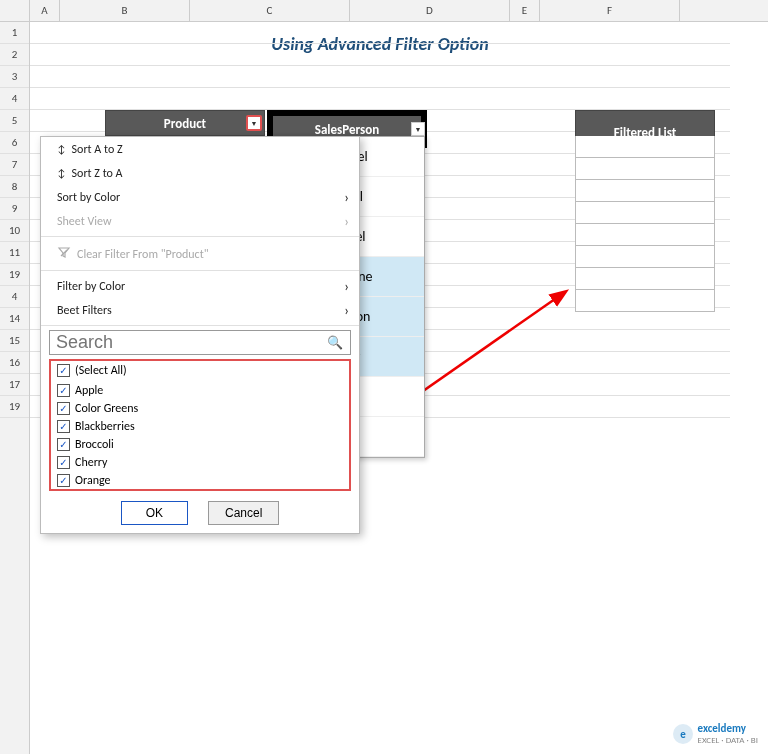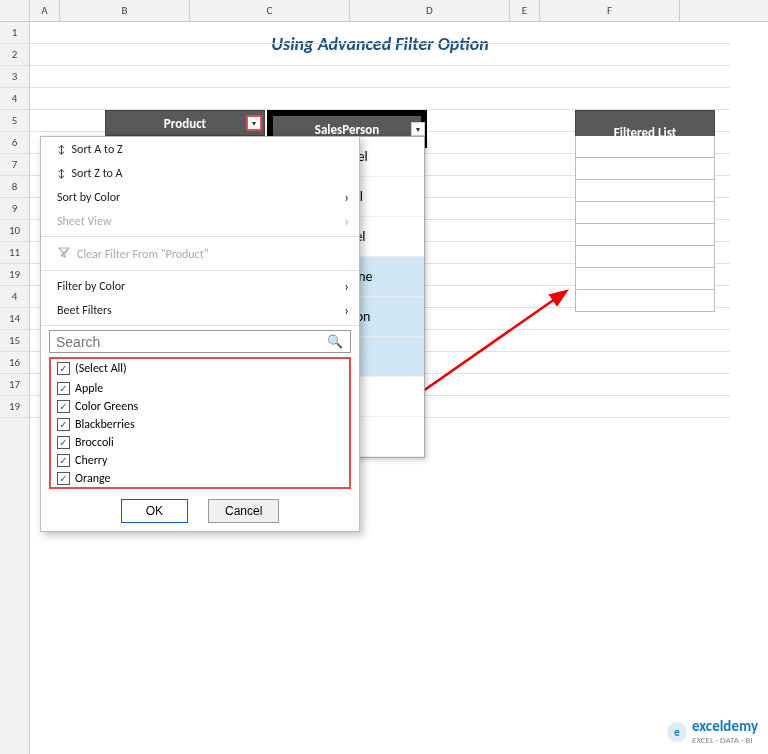--- a/index.html
+++ b/index.html
@@ -273,21 +273,21 @@
       display: flex;
       align-items: center;
       border: 1px solid #999;
       background: #fff;
     }
     .search-input {
       flex: 1;
       border: none;
       outline: none;
       padding: 1px 6px;
-      font-size: 14px;
+      font-size: 18px;
     }
     .search-icon {
       padding: 3px 6px;
       color: #555;
       font-size: 13px;
     }
 
     
     .checkbox-list-container {
       margin: 4px 8px;
@@ -373,21 +373,21 @@
       right: 10px;
       font-size: 10px;
       color: #888;
       display: flex;
       align-items: center;
       gap: 4px;
     }
     .watermark-logo {
       font-weight: bold;
       color: #1a7abf;
-      font-size: 15px;
+      font-size: 11px;
     }
     .watermark-sub {
       font-size: 9px;
       color: #888;
       line-height: 1.2;
     }
   </style>
 </head>
 <body>
 

